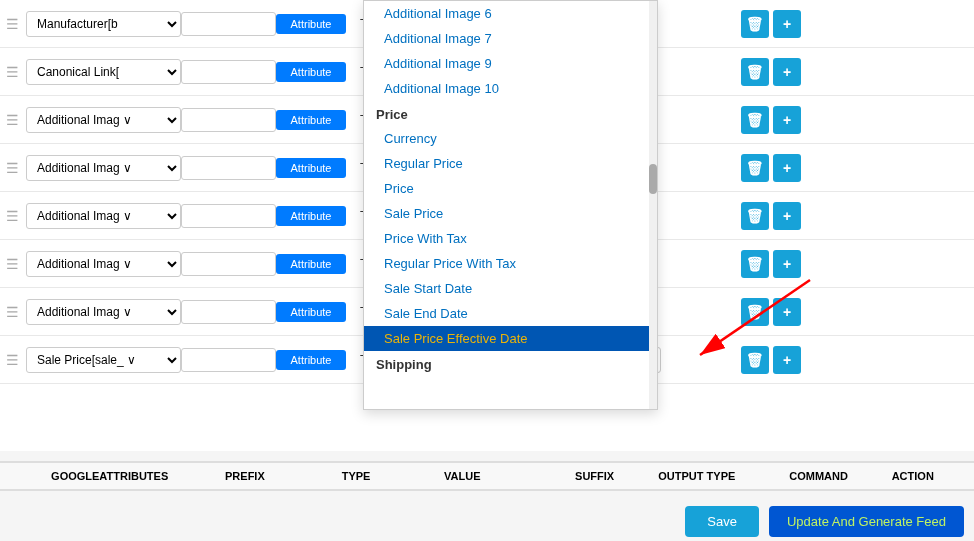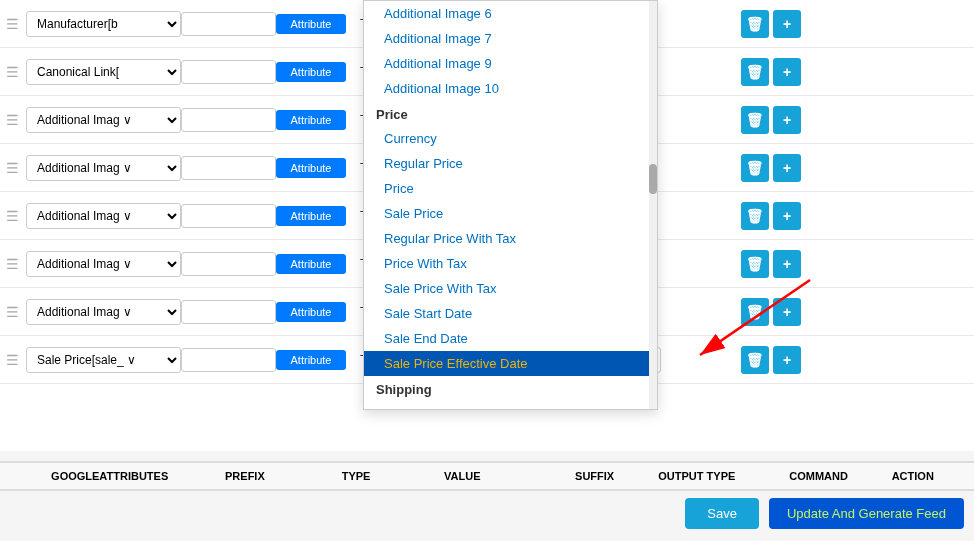--- a/index.html
+++ b/index.html
@@ -125,21 +125,21 @@
       position: absolute;
       top: 40%;
       width: 8px;
       height: 30px;
       background: #aaa;
       border-radius: 4px;
     }
 
     .footer-buttons {
       position: absolute;
-      bottom: 12px;
+      bottom: 4px;
       right: 10px;
       display: flex;
       gap: 10px;
       z-index: 2;
     }
 
     .btn-save {
       background: #17a2d8;
       color: #fff;
       border: none;
@@ -368,23 +368,22 @@
       <div class="dropdown-item">Additional Image 6</div>
       <div class="dropdown-item">Additional Image 7</div>
       <div class="dropdown-item">Additional Image 9</div>
       <div class="dropdown-item">Additional Image 10</div>
 
       <div class="dropdown-section-label">Price</div>
       <div class="dropdown-item">Currency</div>
       <div class="dropdown-item">Regular Price</div>
       <div class="dropdown-item">Price</div>
       <div class="dropdown-item">Sale Price</div>
+      <div class="dropdown-item">Price With Tax</div>
       <div class="dropdown-item">Regular Price With Tax</div>
-      <div class="dropdown-item">Price With Tax</div>
-      <div class="dropdown-item">Sale Price With Tax</div>
       <div class="dropdown-item">Sale Start Date</div>
       <div class="dropdown-item">Sale End Date</div>
       <div class="dropdown-item selected">Sale Price Effective Date</div>
 
       <div class="dropdown-section-label">Shipping</div>
 
       <div class="dropdown-scrollbar">
         <div class="dropdown-scrollbar-thumb"></div>
       </div>
     </div>

